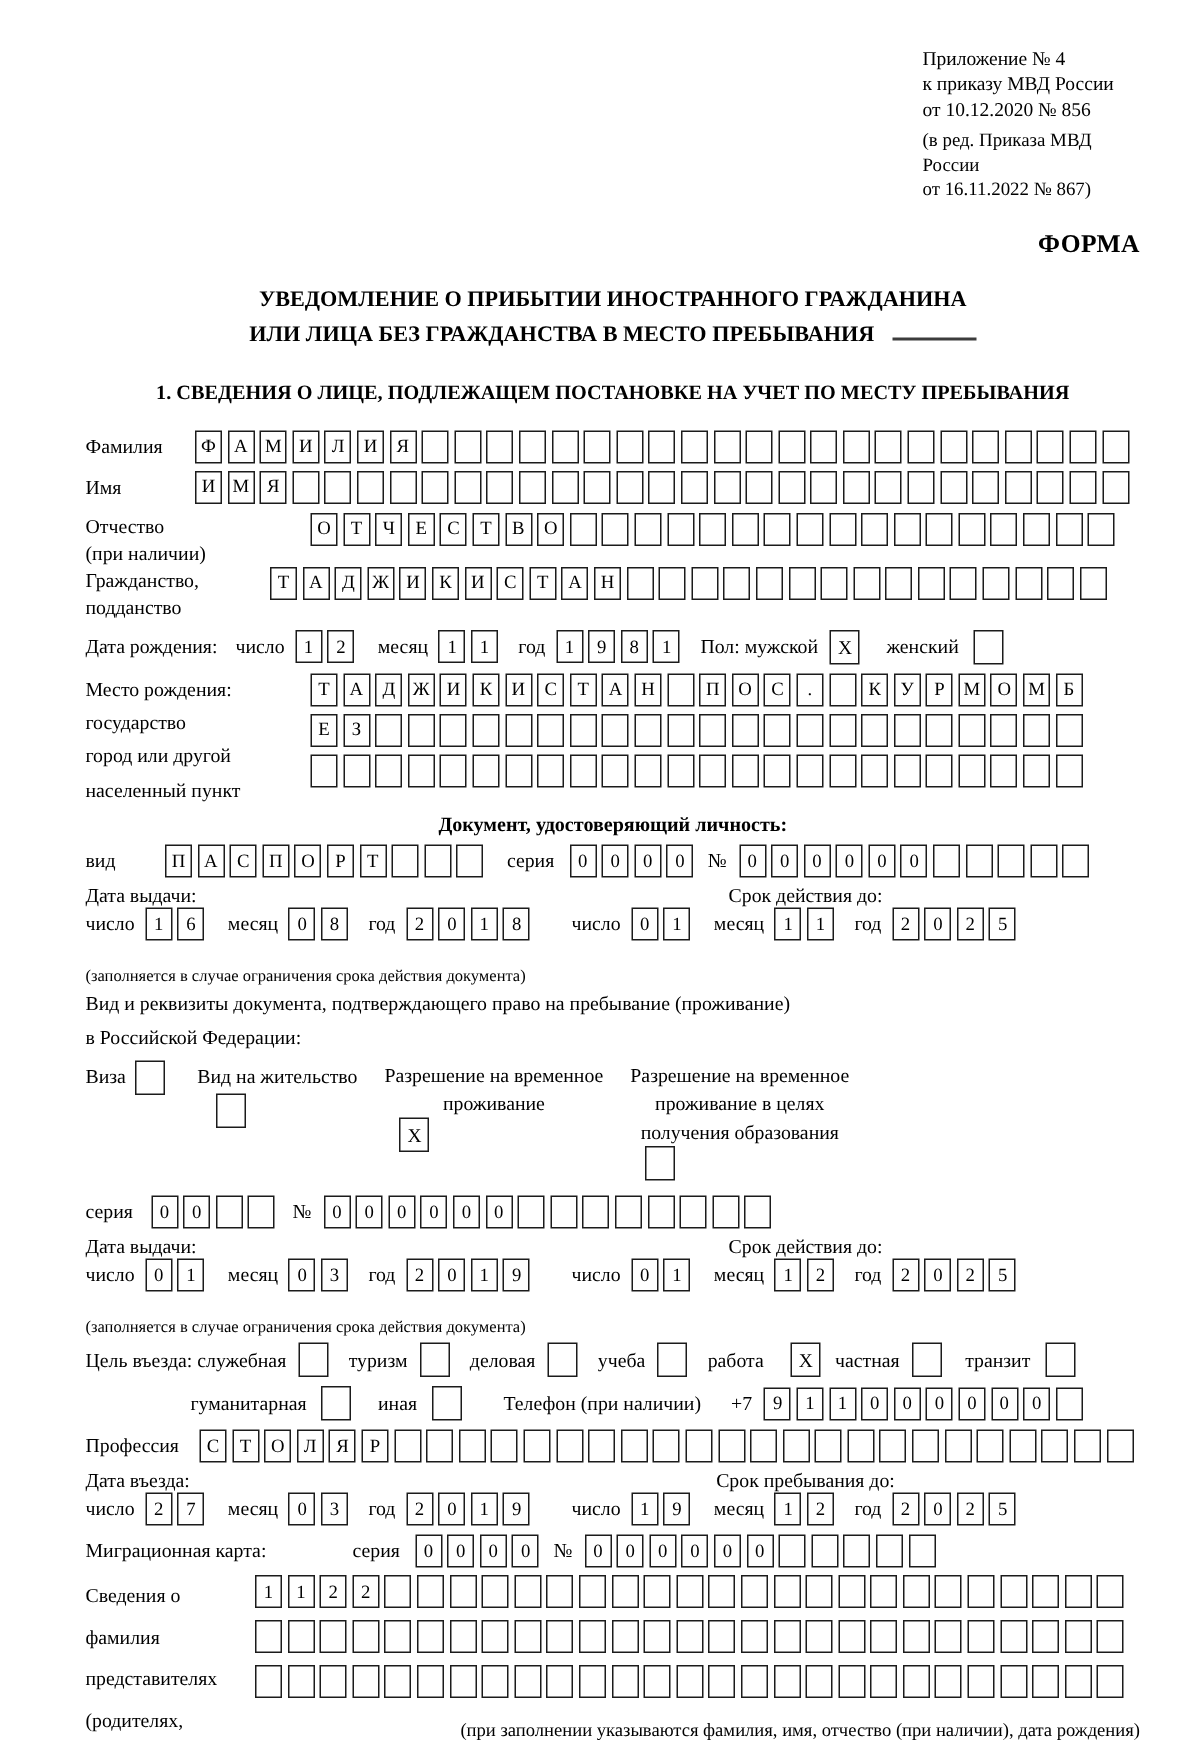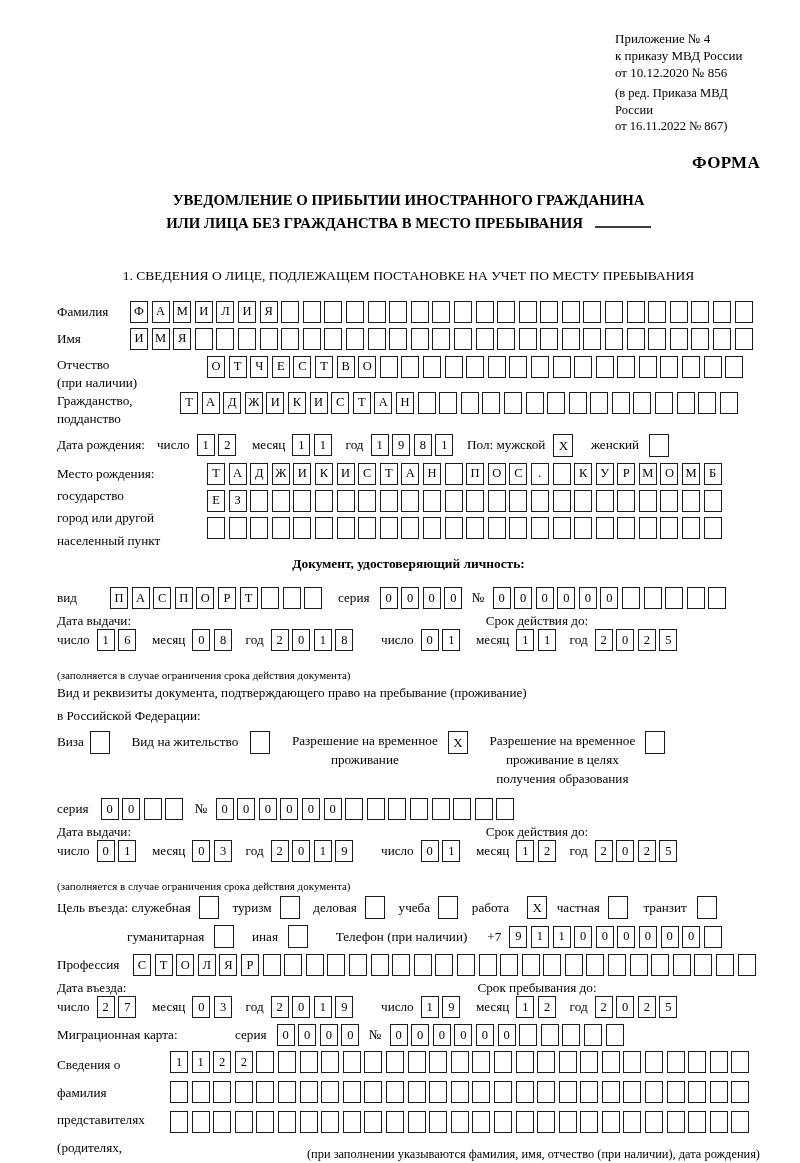--- a/index.html
+++ b/index.html
@@ -10,21 +10,21 @@
   .page{padding:30px 40px 0 57px;width:703px;}
 
   
   .hdr{margin-left:558px;font-size:13px;line-height:17px;}
   .hdr-sub{margin-top:4px;font-size:12.6px;line-height:16.5px;}
   .forma{margin-top:18px;text-align:right;font-weight:bold;font-size:17px;letter-spacing:.3px;}
 
   
   .title{margin-top:16px;text-align:center;font-weight:bold;font-size:14.8px;line-height:23px;}
   .blank-line{display:inline-block;width:56px;height:13px;border-bottom:2.5px solid #3c3c3c;margin-left:12px;}
-  .sec-head{margin-top:33px;text-align:center;font-weight:normal;font-size:13.5px;}
+  .sec-head{margin-top:19px;text-align:center;font-weight:bold;font-size:13.5px;}
 
   .fields{margin-top:17px;}
   .row{display:flex;align-items:flex-start;}
   .vcenter{align-items:center;}
   .lbl{line-height:22px;}
   .lbl2{line-height:18px;}
 
   
   .cells{display:inline-flex;flex:0 0 auto;}
   .cell{
@@ -36,25 +36,25 @@
 
   
   .w53{width:53px;flex:0 0 53px;}
   .w73{width:73px;flex:0 0 73px;}
   .w76{width:76px;flex:0 0 76px;}
   .w123{width:123px;flex:0 0 123px;}
   .w150{width:150px;flex:0 0 150px;}
   .w113{width:113px;flex:0 0 113px;}
   .w178{width:178px;flex:0 0 178px;}
   .ml6{margin-left:6px;}.ml8{margin-left:8px;}.ml10{margin-left:10px;}.ml12{margin-left:12px;}
-  .ml14{margin-left:14px;}.ml18{margin-left:18px;}.ml24{margin-left:24px;}
+  .ml14{margin-left:14px;}.ml18{margin-left:18px;flex-direction:column;}.ml24{margin-left:24px;}
   .mr6{margin-right:18px;}.mr8{margin-right:8px;}.mr10{margin-right:10px;}.mr12{margin-right:12px;}
   .mb4{margin-bottom:4px;}.mb5{margin-bottom:5px;}.mb6{margin-bottom:6px;}.mb8{margin-bottom:8px;}
 
-  .doc-head{margin:4px 0 15px;text-align:center;font-weight:bold;font-size:13.4px;}
+  .doc-head{margin:4px 0 5px;text-align:center;font-weight:bold;font-size:13.4px;}
 
   
   .dates-head{margin-top:3px;}
   .dh1{width:300px;flex:0 0 300px;}
   .dh2{width:300px;margin-left:30px;text-align:center;flex:0 0 300px;}
   .dg{display:flex;align-items:center;}
   .dl{margin-right:7px;line-height:22px;}
   .note{margin-top:18px;text-align:left;font-size:11px;}
 
   .plain{line-height:23px;}

